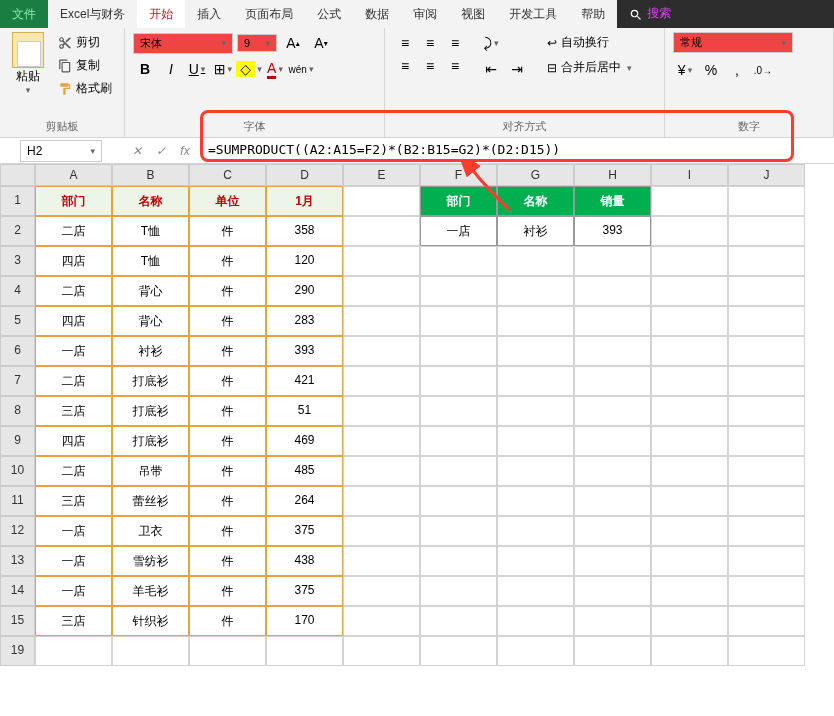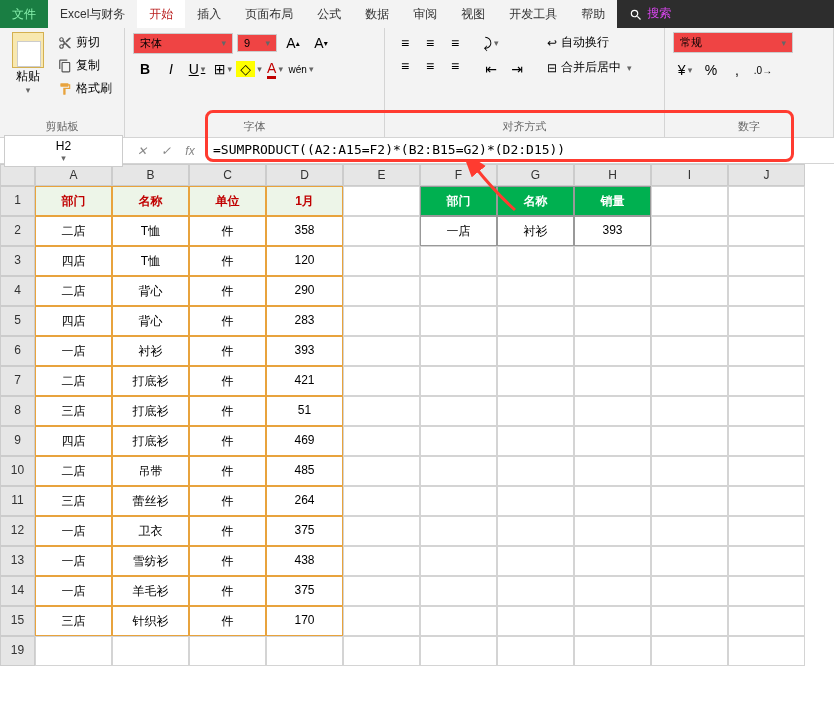--- a/index.html
+++ b/index.html
@@ -29,21 +29,21 @@
 .font-size { width: 40px; }
 .btn-row { display: flex; gap: 2px; align-items: center; }
 .rbtn { width: 24px; height: 22px; display: flex; align-items: center; justify-content: center; cursor: pointer; font-size: 14px; }
 .align-grid { display: grid; grid-template-columns: repeat(3, 24px); gap: 1px; }
 .wrap-group { display: flex; flex-direction: column; gap: 4px; margin-left: 8px; }
 .wrap-item { display: flex; align-items: center; gap: 4px; padding: 2px 4px; cursor: pointer; }
 .dropdown-arrow::after { content: '▾'; font-size: 9px; margin-left: 2px; color: #666; }
 
 
 .formula-area { display: flex; align-items: center; height: 26px; border-bottom: 1px solid #d4d4d4; position: relative; }
-.name-box { width: 119px; border: 1px solid #ccc; background: #fff; padding: 3px 6px; margin: 2px 4px; display: flex; justify-content: space-between; align-items: center; flex-direction: column; }
+.name-box { width: 82px; border: 1px solid #ccc; background: #fff; padding: 3px 6px; margin: 2px 20px; display: flex; justify-content: space-between; align-items: center; }
 .fx-btns { display: flex; gap: 2px; padding: 0 4px; }
 .fx-btn { width: 22px; height: 20px; display: flex; align-items: center; justify-content: center; color: #888; cursor: pointer; font-style: italic; }
 .formula-box-wrap { flex: 1; position: relative; height: 100%; }
 .formula-highlight { position: absolute; top: -28px; left: 0; right: 40px; height: 52px; border: 3px solid #ff3b30; border-radius: 8px; pointer-events: none; z-index: 10; }
 .formula-input { width: 100%; padding: 4px 8px; border: none; font-family: Consolas, monospace; font-size: 13px; background: #fff; }
 .arrow-annotation { position: absolute; top: 24px; left: 260px; z-index: 11; pointer-events: none; }
 
 
 .sheet { display: grid; grid-template-columns: 35px repeat(10, 77px); }
 .corner { background: #e6e6e6; border: 1px solid #ccc; height: 22px; }

